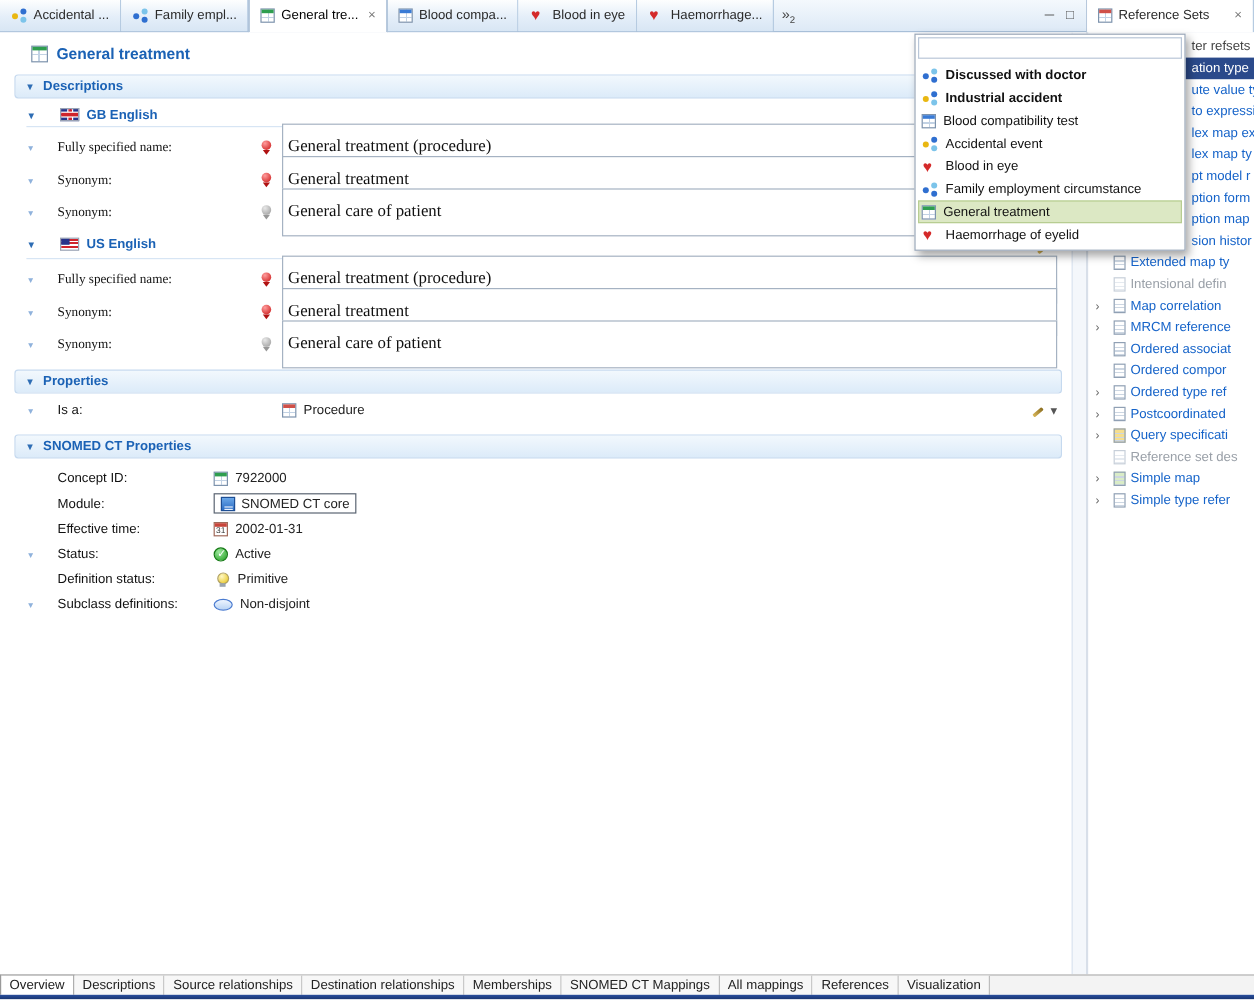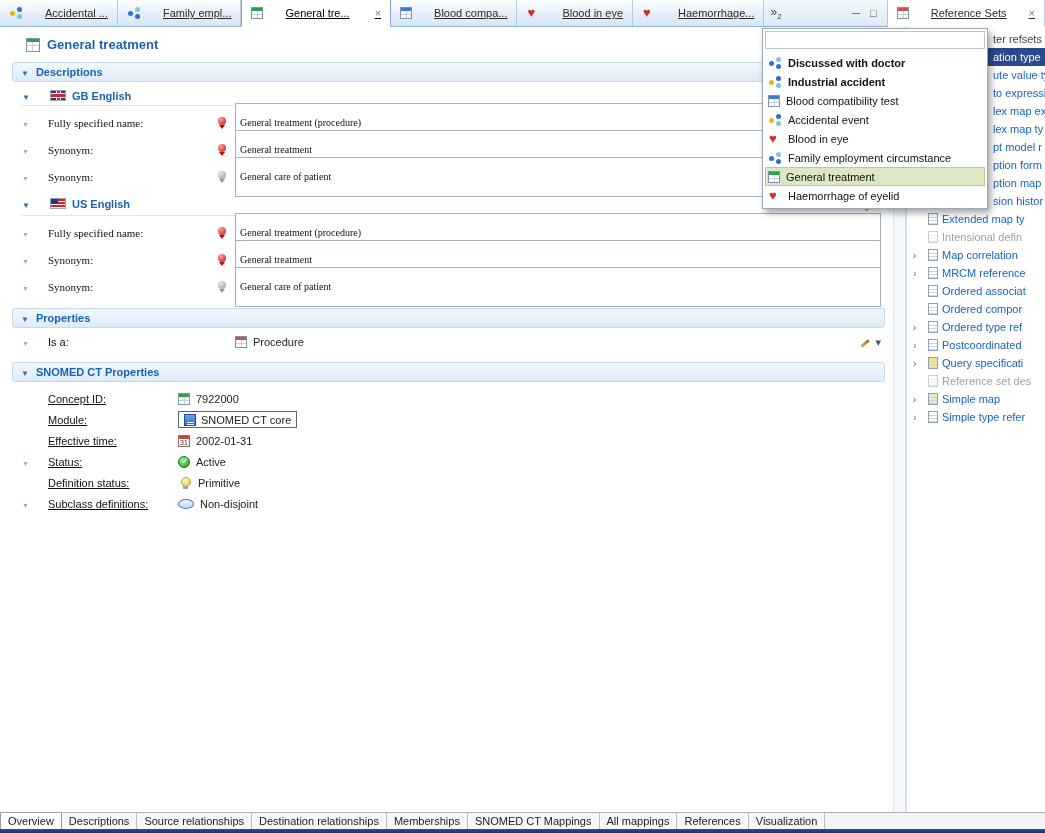--- a/index.html
+++ b/index.html
@@ -5,22 +5,22 @@
   * { box-sizing: border-box; }
   html,body { margin:0; padding:0; }
   body { font-family:"Liberation Sans", sans-serif; font-size:11px; color:#222; background:#fff; }
   .window { position:relative; width:1045px; height:833px; overflow:hidden; background:#fff; }
 
   
   .topbar { position:absolute; top:0; left:0; right:0; height:27px; display:flex; }
   .folder { display:flex; align-items:stretch; background:linear-gradient(#f4f9fd,#dde9f6); border-bottom:1px solid #94b0cf; }
   .folder.leftf { width:905px; }
   .folder.rightf { flex:1; border-left:1px solid #b7c8dc; }
-  .tab { display:flex; align-items:center; gap:22px; padding:0 9px; white-space:nowrap;
-         background:linear-gradient(#fdfefe,#e4eef9 55%,#d8e6f4); border-right:1px solid #b6cbe1; color:#2b2b2b; cursor:default;text-decoration:underline; }
+  .tab { display:flex; align-items:center; gap:5px; padding:0 9px; white-space:nowrap;
+         background:linear-gradient(#fdfefe,#e4eef9 55%,#d8e6f4); border-right:1px solid #b6cbe1; color:#2b2b2b; cursor:default; }
   .tab.active { background:#fff; border-left:1px solid #89a6c6; border-right:1px solid #89a6c6;
                 border-bottom:1px solid #fff; margin-bottom:-1px; z-index:1; color:#000; }
   .tab .close { color:#777; font-size:11px; margin-left:3px; }
   .more { align-self:center; padding:0 6px; color:#444; font-size:12px; }
   .more .sub { font-size:8px; vertical-align:sub; }
   .winbtns { margin-left:auto; display:flex; align-items:center; gap:10px; padding-right:10px; color:#555; font-size:11px; }
   .rtabwrap { flex:1; display:flex; }
   .tab.rtab { flex:1; background:#fff; border-bottom:1px solid #fff; margin-bottom:-1px; }
   .tab.rtab .close { margin-left:auto; }
 
@@ -88,26 +88,26 @@
   .title { display:flex; align-items:center; gap:7px; margin:4px 0 10px 16px; color:#1b62b5; font-weight:bold; font-size:13px; }
   .bar { height:20px; display:flex; align-items:center; gap:7px; padding:0 8px; margin:8px 2px 0 2px;
          background:linear-gradient(#f2f8fd,#dcebf9); border:1px solid #c5d9ef; border-radius:3px;
          color:#1b62b5; font-weight:bold; }
   .lang { display:flex; align-items:flex-start; gap:6px; margin:8px 6px 3px 12px; padding-bottom:3px;
           border-bottom:1px solid #d7e5f4; color:#1b62b5; font-weight:bold; }
   .lang .tw { width:22px; }
   .drow { display:flex; align-items:center; height:27px; margin:0 6px 0 12px;font-family:Liberation Serif, serif; }
   .dlabel { width:167px; color:#111; }
   .ribcell { width:20px; flex:0 0 auto; }
-  input.val { flex:1; height:17px; border:1px solid #a5b2c2; padding:19px 4px; font-family:inherit; font-size:10px; color:#111; background:#fff; }
+  input.val { flex:1; height:17px; border:1px solid #a5b2c2; padding:19px 4px; font-family:inherit; font-size:14px; color:#111; background:#fff; }
   .prow { display:flex; align-items:center; height:24px; margin:2px 6px 0 12px; }
   .pval { display:flex; align-items:center; gap:6px; flex:1; }
   .editctl { display:flex; align-items:center; gap:3px; margin-left:auto; color:#555; }
   .srow { display:flex; align-items:center; height:21px; margin:0 6px 0 12px; }
-  .slabel { width:130px; color:#111;text-decoration:underline; }
+  .slabel { width:130px; color:#111; }
   .sval { display:flex; align-items:center; gap:6px; }
   .modbox { display:flex; align-items:center; gap:5px; border:1px solid #5a6472; padding:0 5px; height:17px; background:#fff; }
 
   
   .sash { position:absolute; top:27px; bottom:21px; left:905px; width:2px; background:#d8dfe9; }
   .refsets { position:absolute; top:27px; left:907px; right:0; bottom:21px; background:#fff; padding-top:3px; overflow:hidden; }
   .ritem { display:flex; align-items:center; gap:4px; height:18px; padding-left:6px; color:#1563c9; white-space:nowrap; }
   .ritem.occ { padding-left:86px; }
   .ritem.sel { background:#2b4a8b; color:#fff; }
   .ritem.muted { color:#444; }

